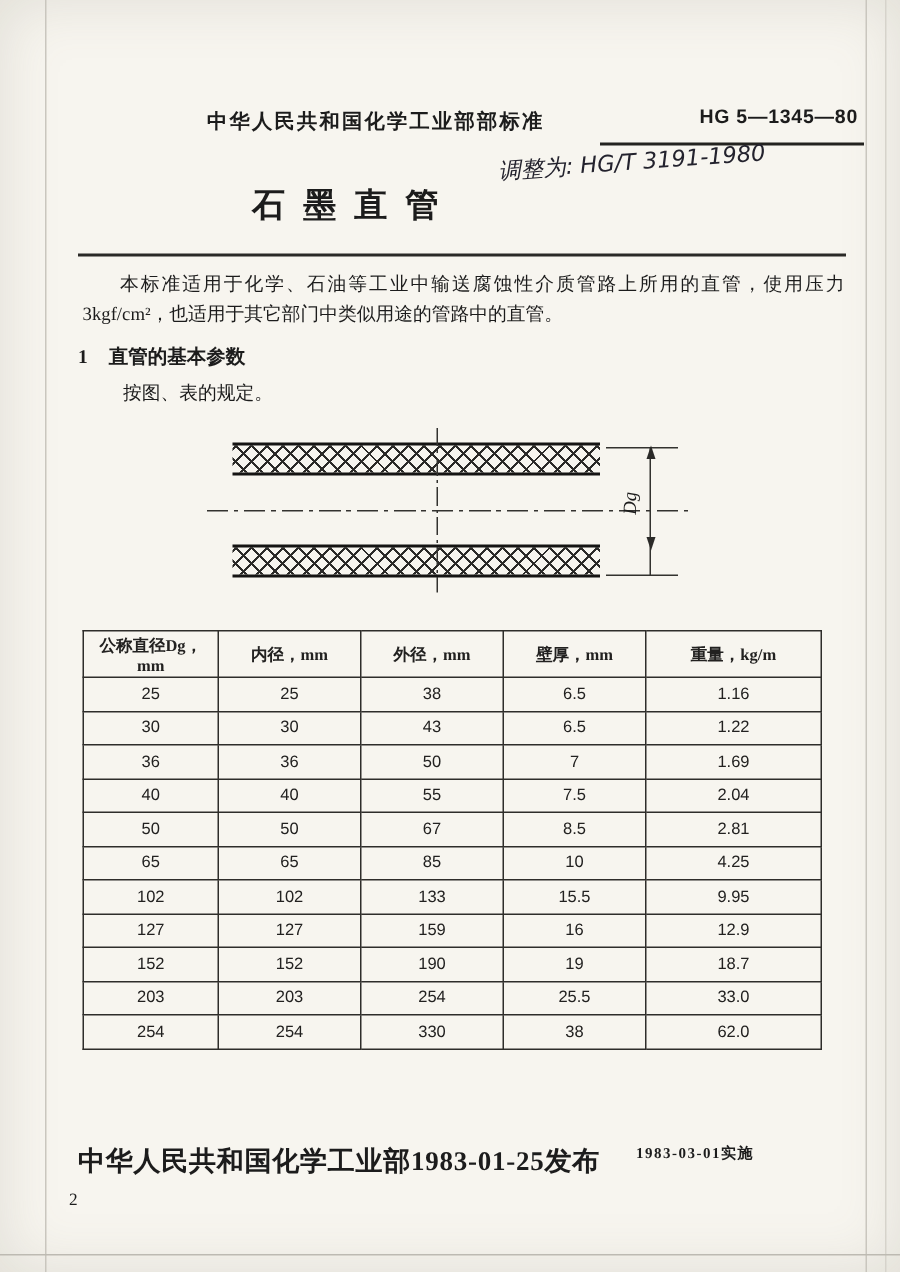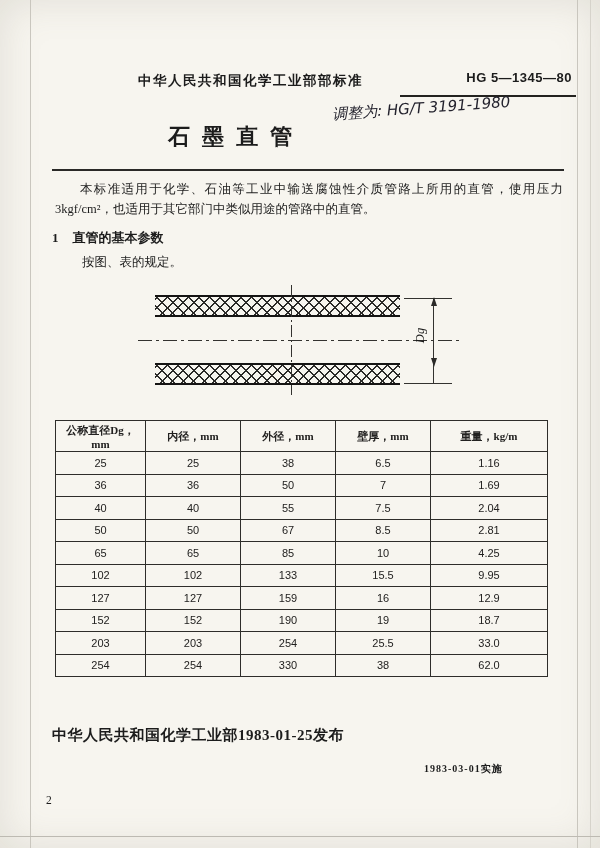--- a/index.html
+++ b/index.html
@@ -80,21 +80,21 @@
   }
   table.spec th,table.spec td{
     border:1px solid #2e2d2a;text-align:center;vertical-align:middle;
     padding:0 2px;color:#222120;
   }
   table.spec th{height:30px;font-weight:bold;font-size:11px;}
   table.spec td{height:21.5px;font-family:"Liberation Sans","DejaVu Sans",sans-serif;font-size:11px;}
   col.c1{width:90px;} col.c2{width:95px;} col.c3{width:95px;} col.c4{width:95px;} col.c5{width:117px;}
 
   
-  .foot-issued{position:absolute;left:52px;top:726px;font-weight:bold;font-size:15px;letter-spacing:.5px;}
+  .foot-issued{position:absolute;left:52px;top:762px;font-weight:bold;font-size:18px;letter-spacing:.5px;}
   .foot-effective{position:absolute;left:424px;top:762px;font-weight:bold;font-size:10px;letter-spacing:1px;}
   .page-num{position:absolute;left:46px;top:794px;font-size:11.5px;}
 </style>
 </head>
 <body>
 
 <div class="page">
 
   <div class="scan-line edge-left"></div>
   <div class="scan-line edge-right"></div>
@@ -147,20 +147,27 @@
     </thead>
     <tbody>
         <tr>
           <td>25</td>
           <td>25</td>
           <td>38</td>
           <td>6.5</td>
           <td>1.16</td>
         </tr>
         <tr>
+          <td>30</td>
+          <td>30</td>
+          <td>43</td>
+          <td>6.5</td>
+          <td>1.22</td>
+        </tr>
+        <tr>
           <td>36</td>
           <td>36</td>
           <td>50</td>
           <td>7</td>
           <td>1.69</td>
         </tr>
         <tr>
           <td>40</td>
           <td>40</td>
           <td>55</td>

